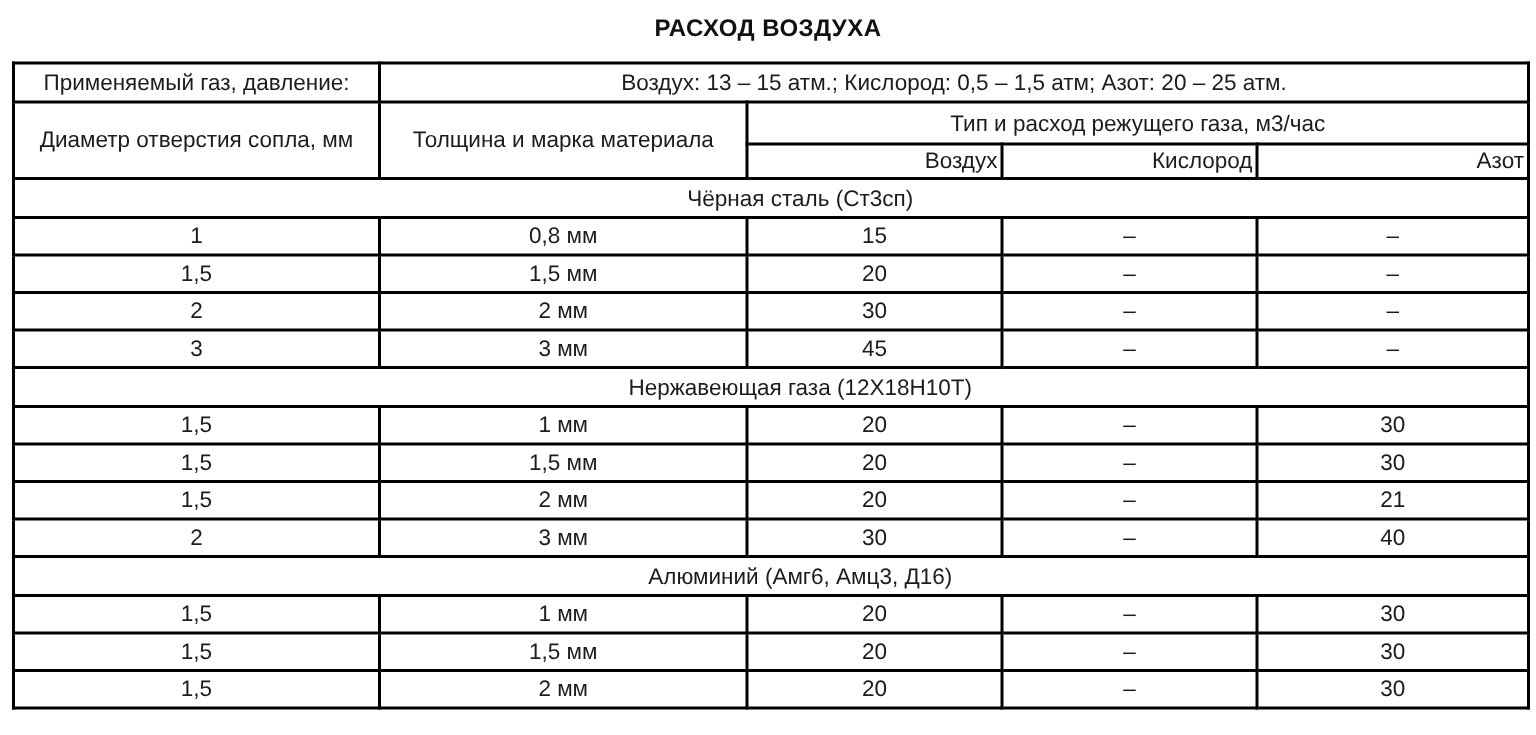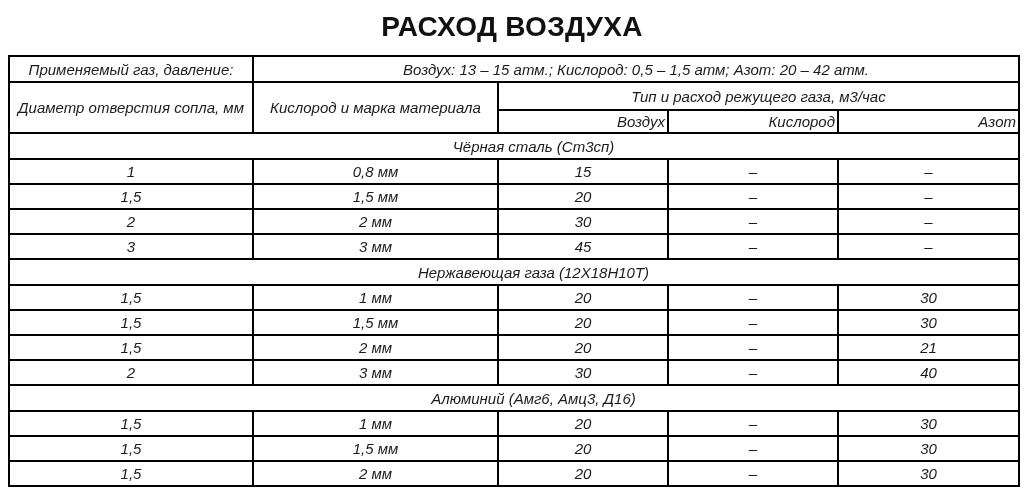--- a/index.html
+++ b/index.html
@@ -4,32 +4,31 @@
 <style>
   html, body {
     margin: 0; padding: 0;
     width: 1024px; height: 490px;
     background: #ffffff;
     font-family: "Liberation Sans", sans-serif;
   }
   .page-title {
     text-align: center;
     font-weight: bold;
-    font-size: 28px;
+    font-size: 16px;
     color: #111111;
     letter-spacing: 0.3px;
     padding-top: 11px;
     margin: 0 0 12px 0;
   }
   table.consumption {
     border-collapse: collapse;
     table-layout: fixed;
     margin-left: 8px;
     width: 1010px;
-    font-style: italic;
   }
   table.consumption td {
     border: 2px solid #000000;
     font-size: 15px;
     color: #1c1c1c;
     text-align: center;
     vertical-align: middle;
     padding: 1px 2px;
     height: 21px;
     overflow: hidden;
@@ -55,26 +54,26 @@
     <col style="width:244px">
     <col style="width:245px">
     <col style="width:170px">
     <col style="width:170px">
     <col style="width:181px">
   </colgroup>
 
   <tbody>
       <tr class="gas-row">
     <td class="left">Применяемый газ, давление:</td>
-    <td class="left" colspan="4">Воздух: 13 – 15 атм.; Кислород: 0,5 – 1,5 атм; Азот: 20 – 42 атм.</td>
+    <td class="left" colspan="4">Воздух: 13 – 15 атм.; Кислород: 0,5 – 1,5 атм; Азот: 20 – 25 атм.</td>
   </tr>
 
   <tr class="hdr-top">
     <td class="left" rowspan="2">Диаметр отверстия сопла, мм</td>
-    <td class="left" rowspan="2">Кислород и марка материала</td>
+    <td class="left" rowspan="2">Толщина и марка материала</td>
     <td colspan="3">Тип и расход режущего газа, м3/час</td>
   </tr>
   <tr class="hdr-gases">
     <td>Воздух</td>
     <td>Кислород</td>
     <td>Азот</td>
   </tr>
 
   <tr class="section-row">
     <td colspan="5">Чёрная сталь (Ст3сп)</td>

